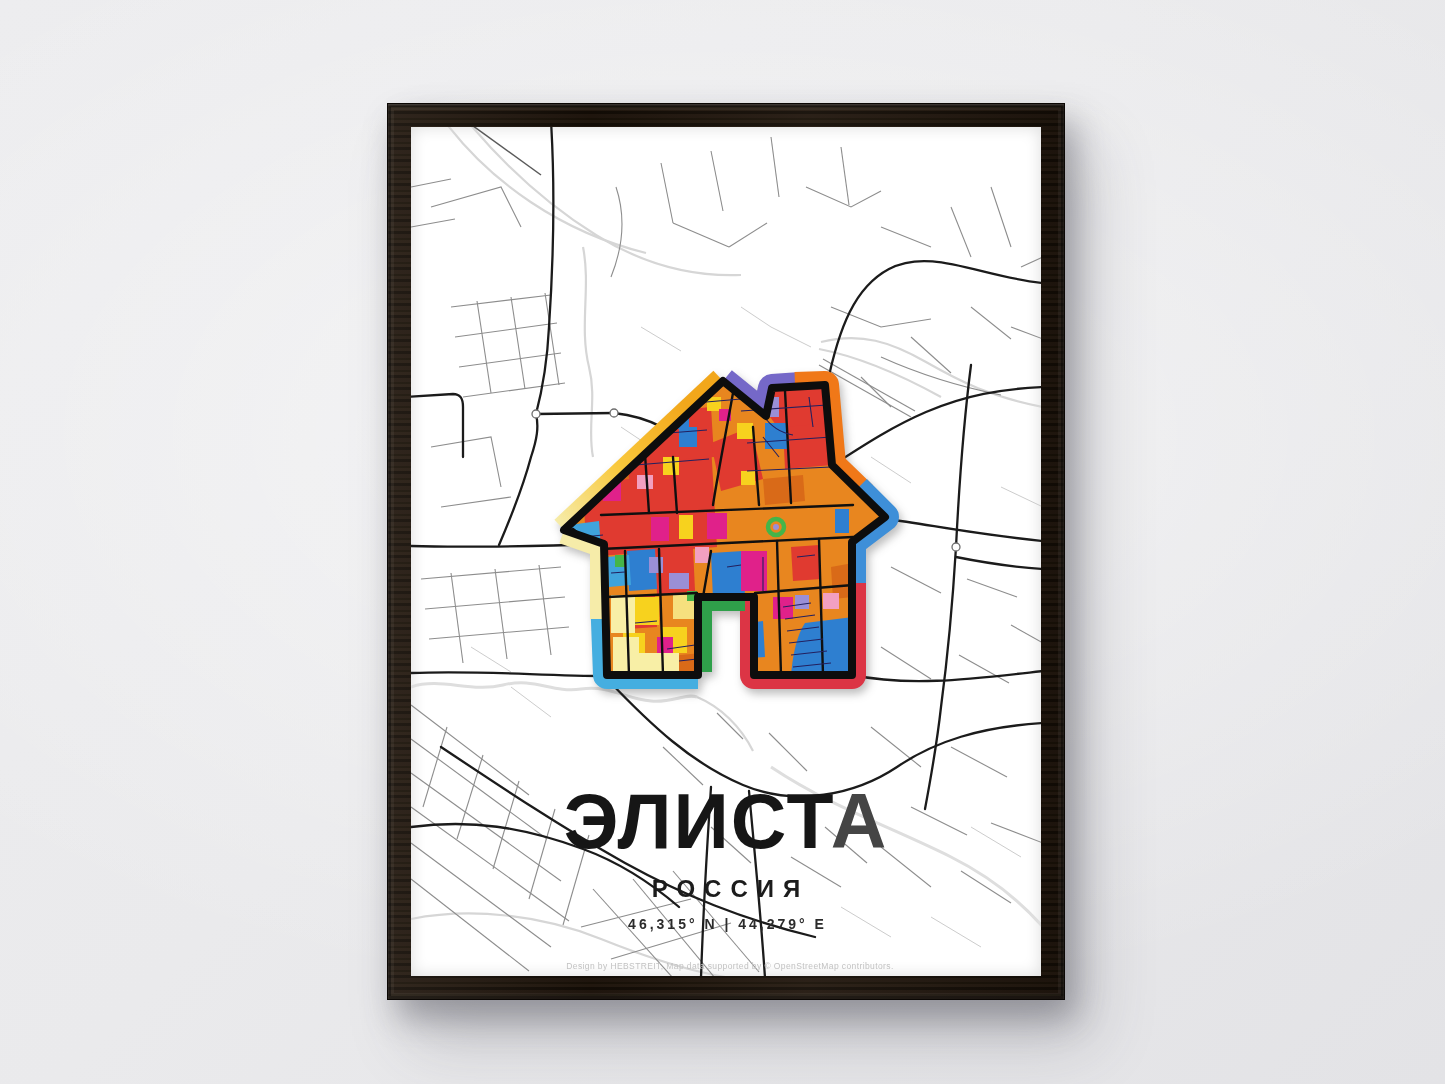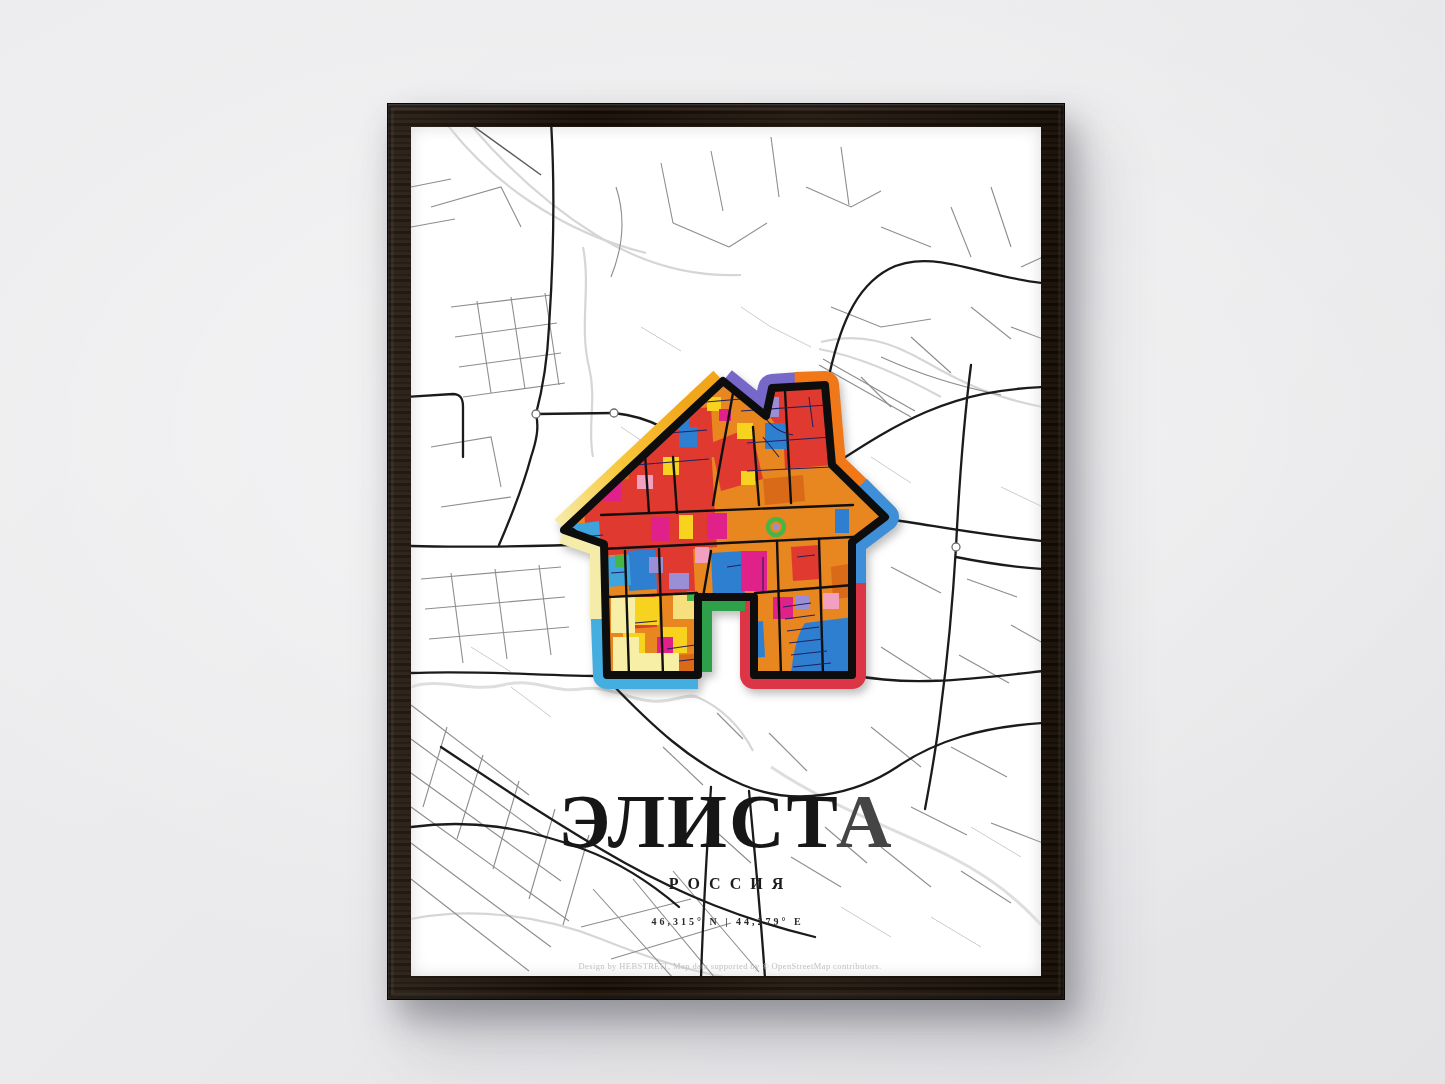--- a/index.html
+++ b/index.html
@@ -35,21 +35,20 @@
       inset 0 0 0 3px rgba(0,0,0,.38),
       inset 0 0 0 6px rgba(255,255,255,.05),
       10px 18px 30px rgba(70,70,80,.40),
       26px 42px 60px rgba(70,70,80,.22);
   }
   .poster{
     position:relative; width:100%; height:100%;
     background:var(--posterBg);
     box-shadow: inset 0 0 16px rgba(0,0,0,.14);
     overflow:hidden;
-    font-family:Liberation Serif, serif;
   }
   .poster > svg{position:absolute; inset:0; display:block}
   
   .rv{stroke:#d6d6d6;stroke-width:2.2;fill:none}
   .rv2{stroke:#dedede;stroke-width:3;fill:none}
   .rm{stroke:#8d8d8d;stroke-width:1.1;fill:none}
   .rl{stroke:#5a5a5a;stroke-width:1.5;fill:none}
   .rs{stroke:#c6c6c6;stroke-width:.9;fill:none}
   .rxl{stroke:#1b1b1b;stroke-width:2.3;fill:none;stroke-linecap:round}
   .node{fill:#fff;stroke:#6e6e6e;stroke-width:1.3}
@@ -63,25 +62,25 @@
   .nv{stroke:var(--mosNavy);stroke-width:1.1;fill:none}
   .nb{stroke:#101010;stroke-width:2.4;fill:none;stroke-linecap:round}
   
   .text-layer{position:absolute;left:0;right:0;text-align:center;pointer-events:none}
   .city-title{
     top:656px; font-size:77px; font-weight:bold; letter-spacing:2px;
     color:var(--titleColor); line-height:1; white-space:nowrap;
   }
   .city-title .accent{color:var(--titleAccent)}
   .country{
-    top:748px; font-size:16px; font-weight:bold; letter-spacing:9px;
+    top:748px; font-size:24px; font-weight:bold; letter-spacing:9px;
     text-indent:9px; color:#1c1c1c;
   }
   .coords{
-    top:789px; font-size:10px; font-weight:bold; letter-spacing:3px;
+    top:789px; font-size:14px; font-weight:bold; letter-spacing:3px;
     text-indent:3px; color:var(--textDark);
   }
   .credit{
     top:834px; font-size:8.5px; font-weight:normal; letter-spacing:.4px;
     color:var(--creditColor);
     padding-left:8px;
   }
 </style>
 </head>
 <body>

